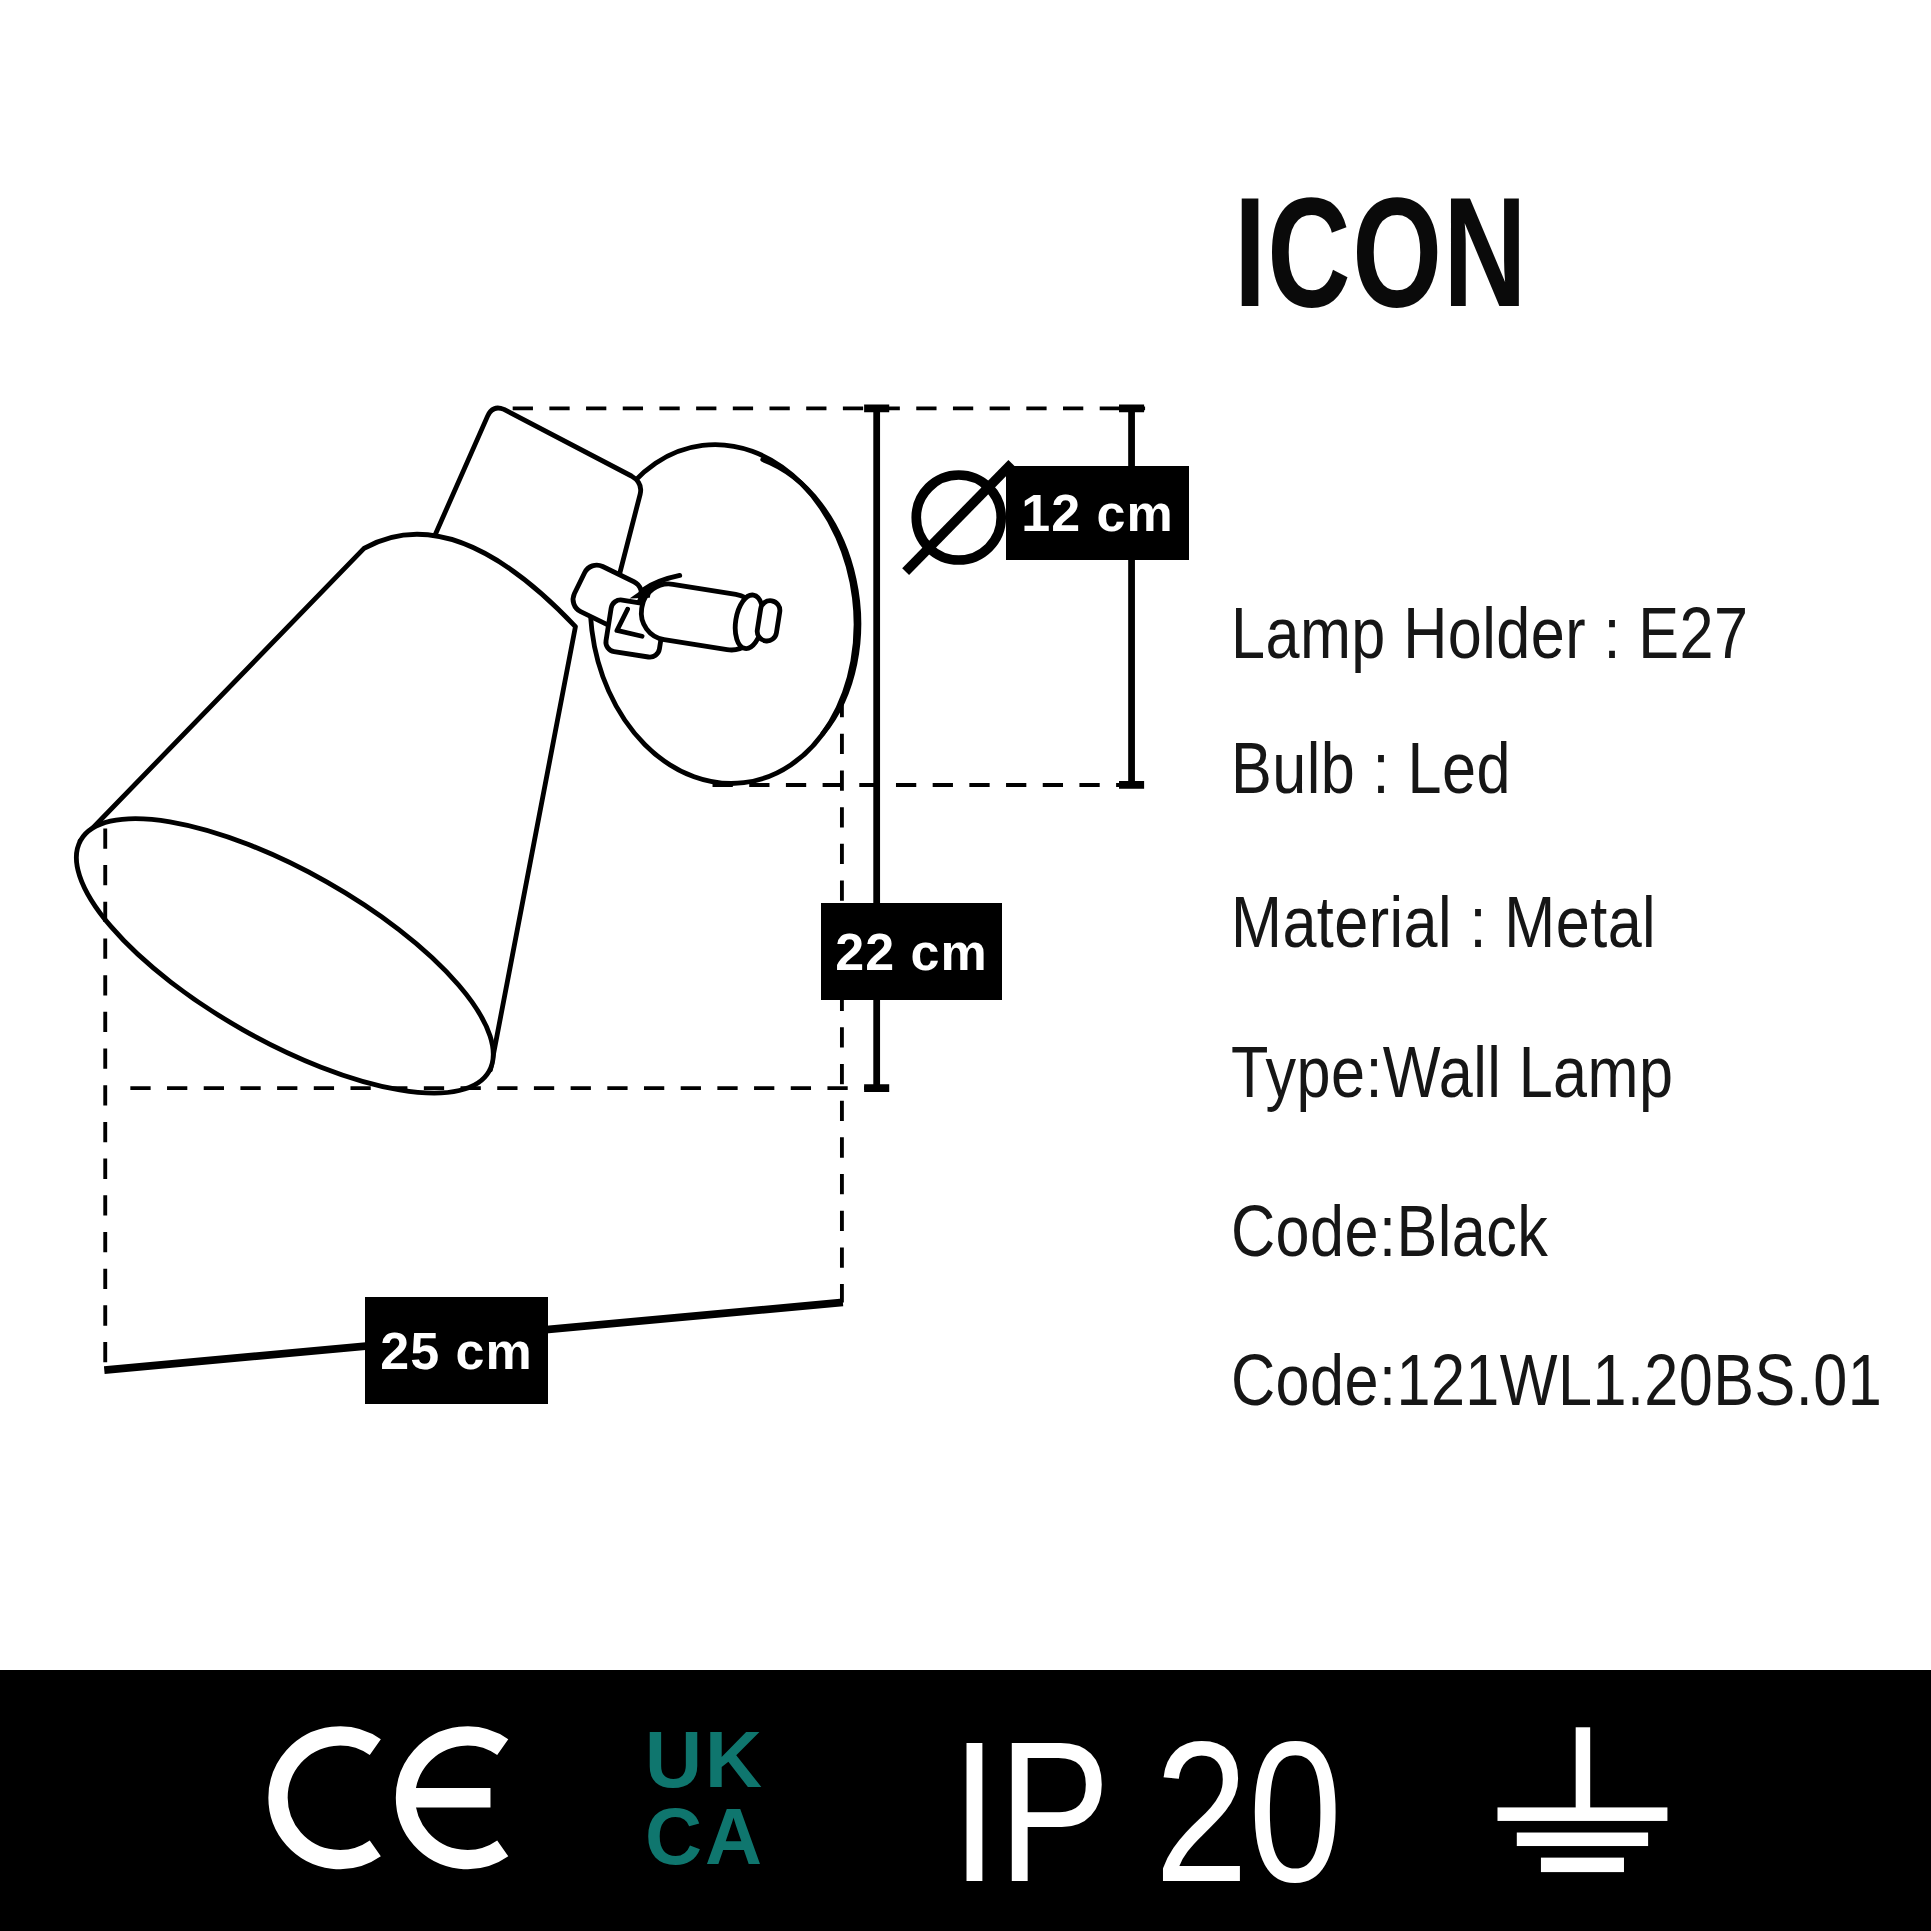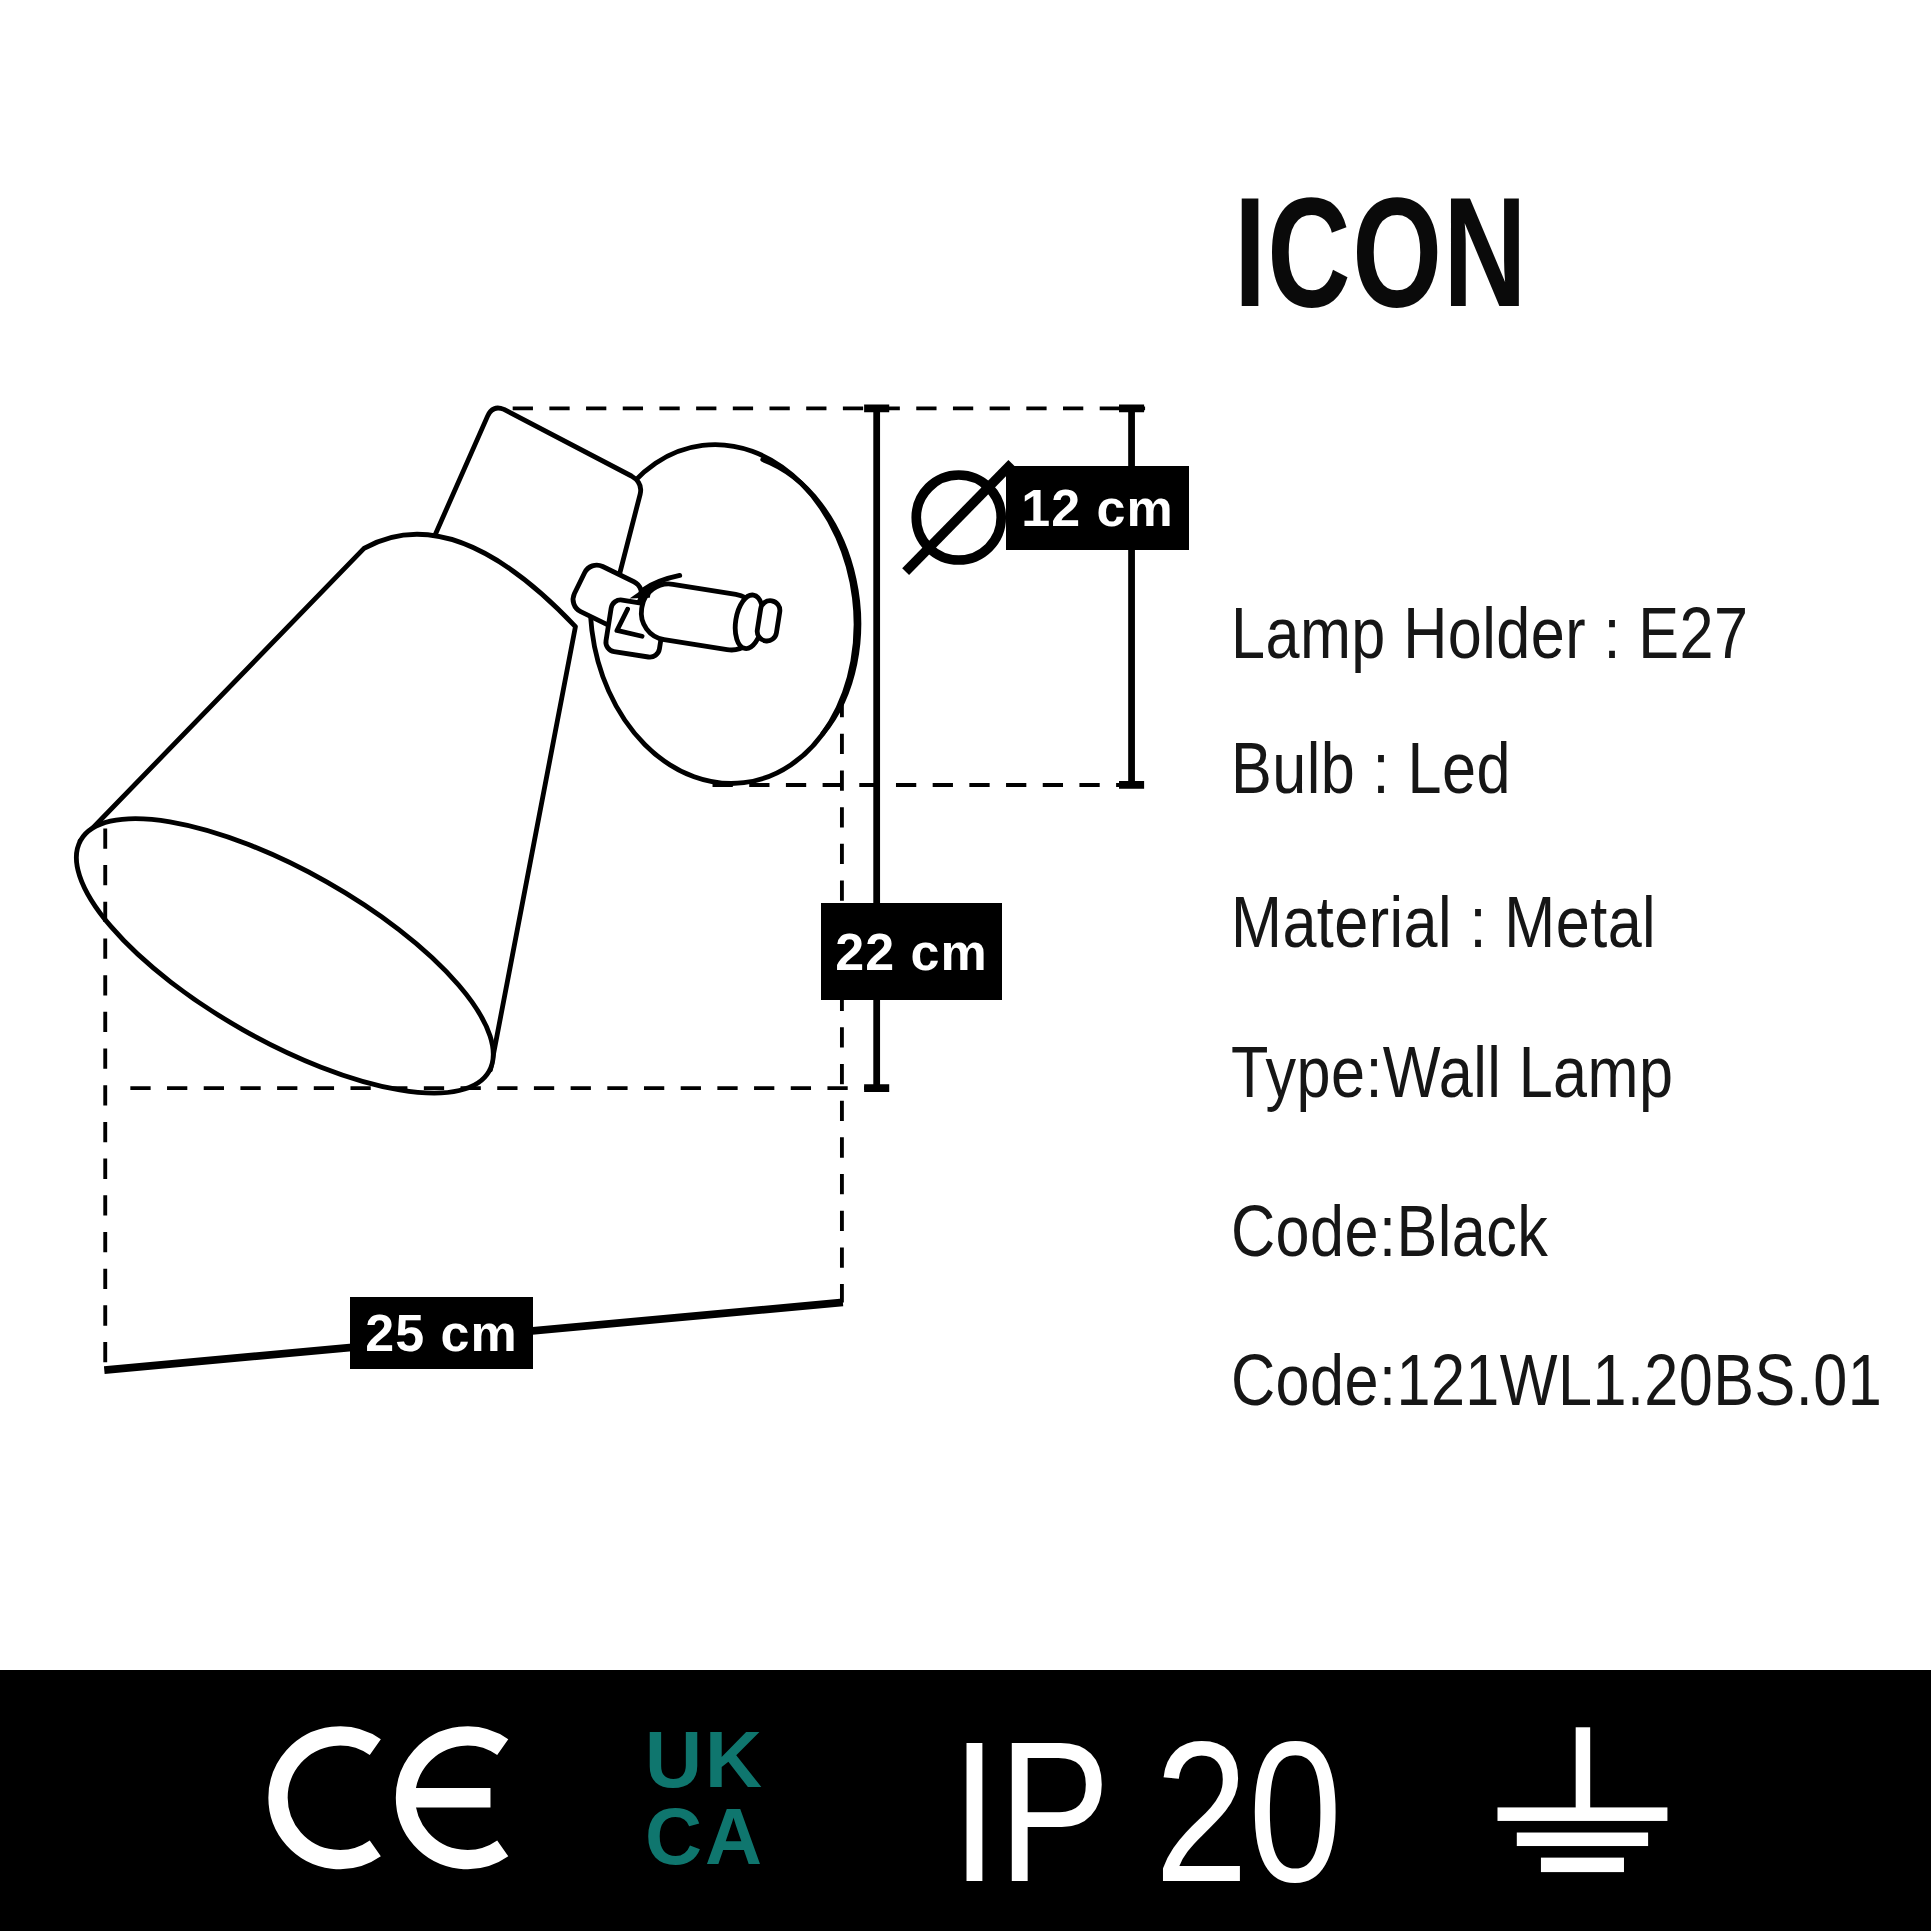--- a/index.html
+++ b/index.html
@@ -95,23 +95,23 @@
 
   <div class="page-title">ICON</div>
 
   <div class="spec-line" style="top:597px">Lamp Holder : E27</div>
   <div class="spec-line" style="top:732px">Bulb : Led</div>
   <div class="spec-line" style="top:886px">Material : Metal</div>
   <div class="spec-line" style="top:1036px">Type:Wall Lamp</div>
   <div class="spec-line" style="top:1195px">Code:Black</div>
   <div class="spec-line" style="top:1344px">Code:121WL1.20BS.01</div>
 
-  <div class="dim-label" style="left:1006px;top:466px;width:183px;height:84px;">12 cm</div>
+  <div class="dim-label" style="left:1006px;top:466px;width:183px;height:94px;">12 cm</div>
   <div class="dim-label" style="left:821px;top:903px;width:181px;height:97px;text-align:right;">22 cm</div>
-  <div class="dim-label" style="left:350px;top:1297px;width:183px;height:72px;">25 cm</div>
+  <div class="dim-label" style="left:365px;top:1297px;width:183px;height:107px;">25 cm</div>
 
   <div class="ukca-mark">
     <div>UK</div>
     <div>CA</div>
   </div>
   <div class="ip-label">IP 20</div>
 
 </div>
 
 

